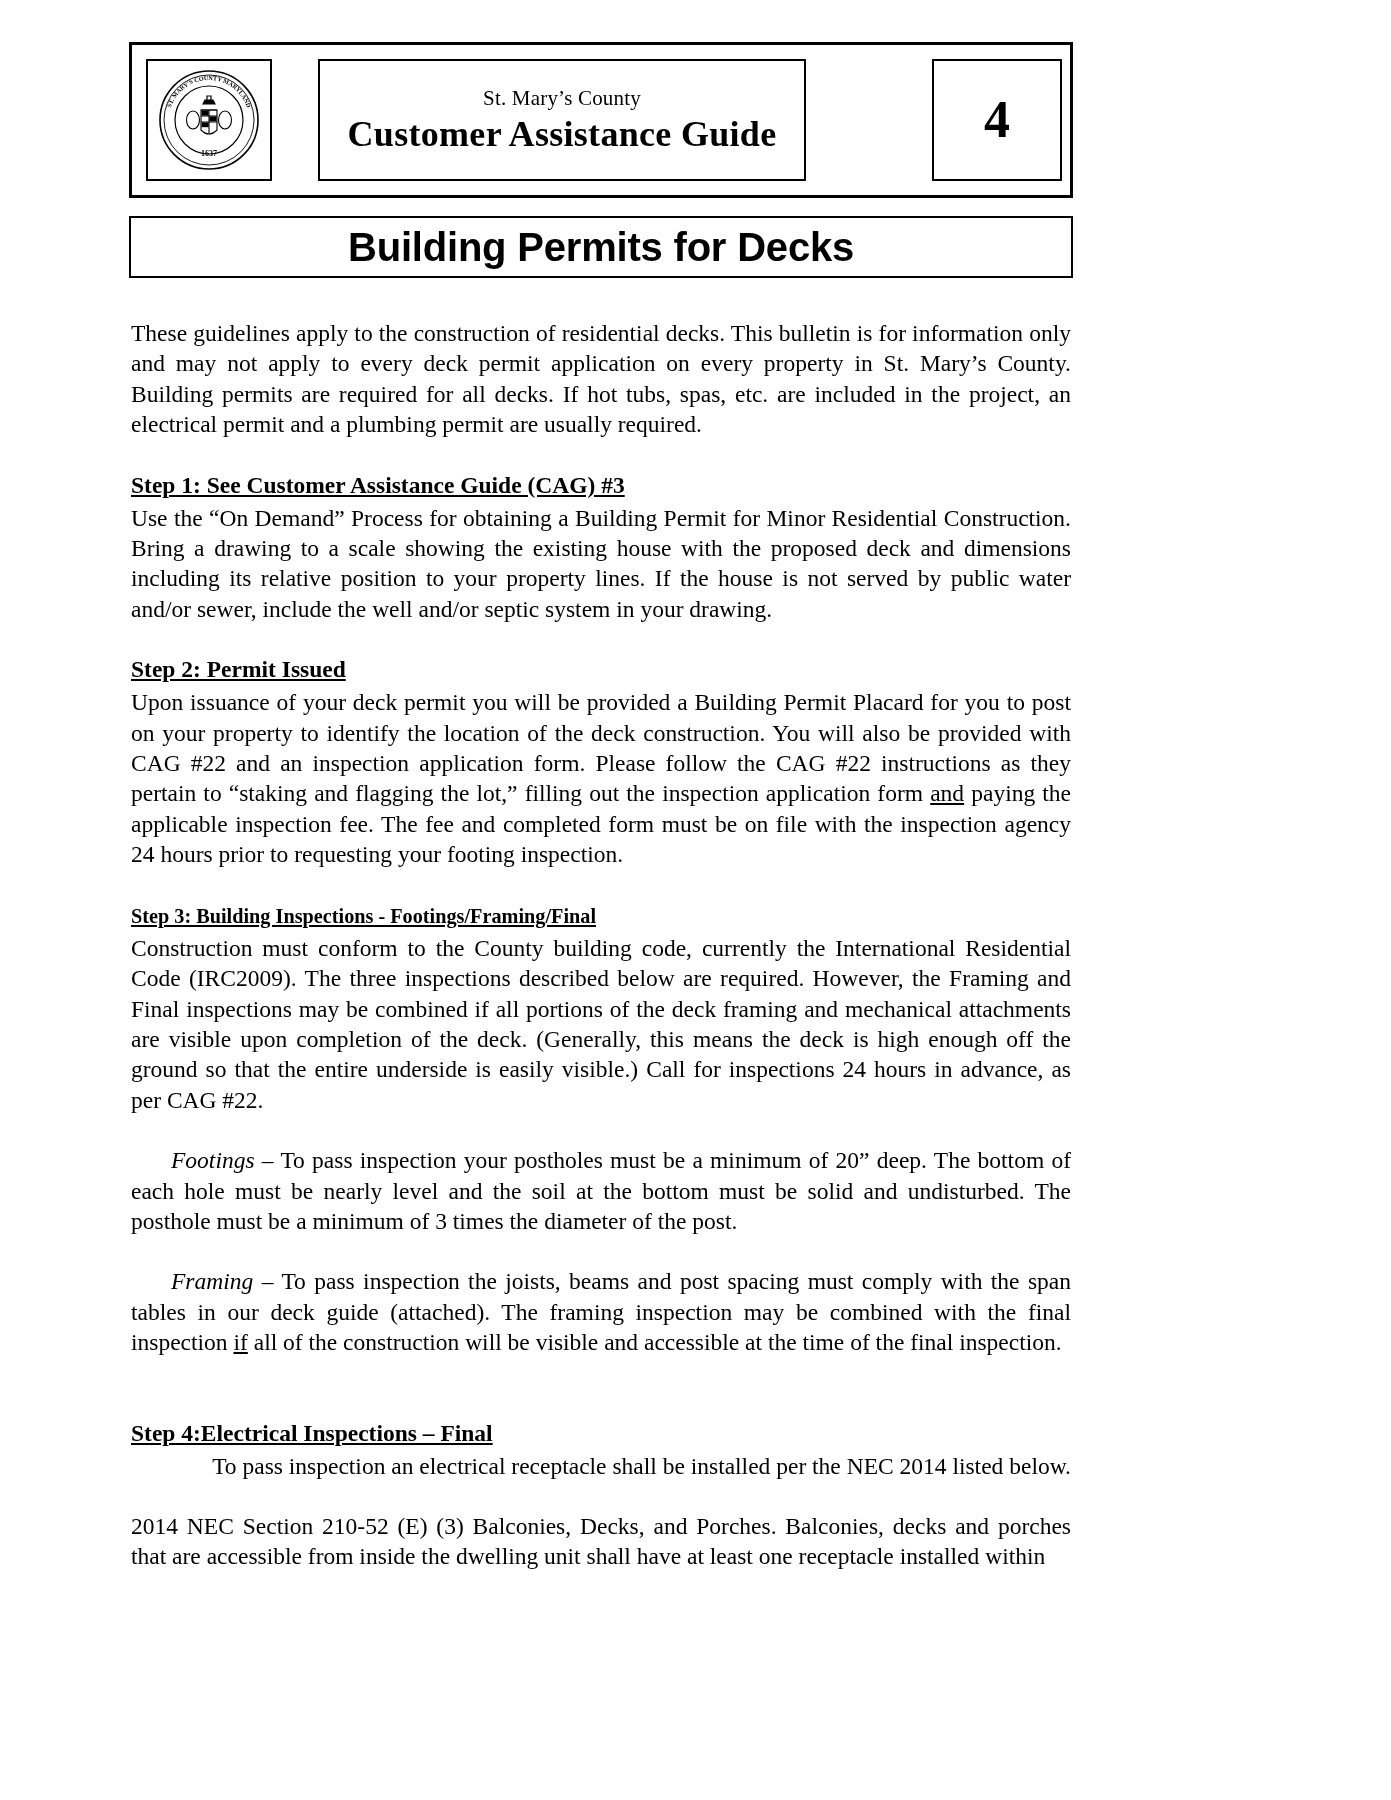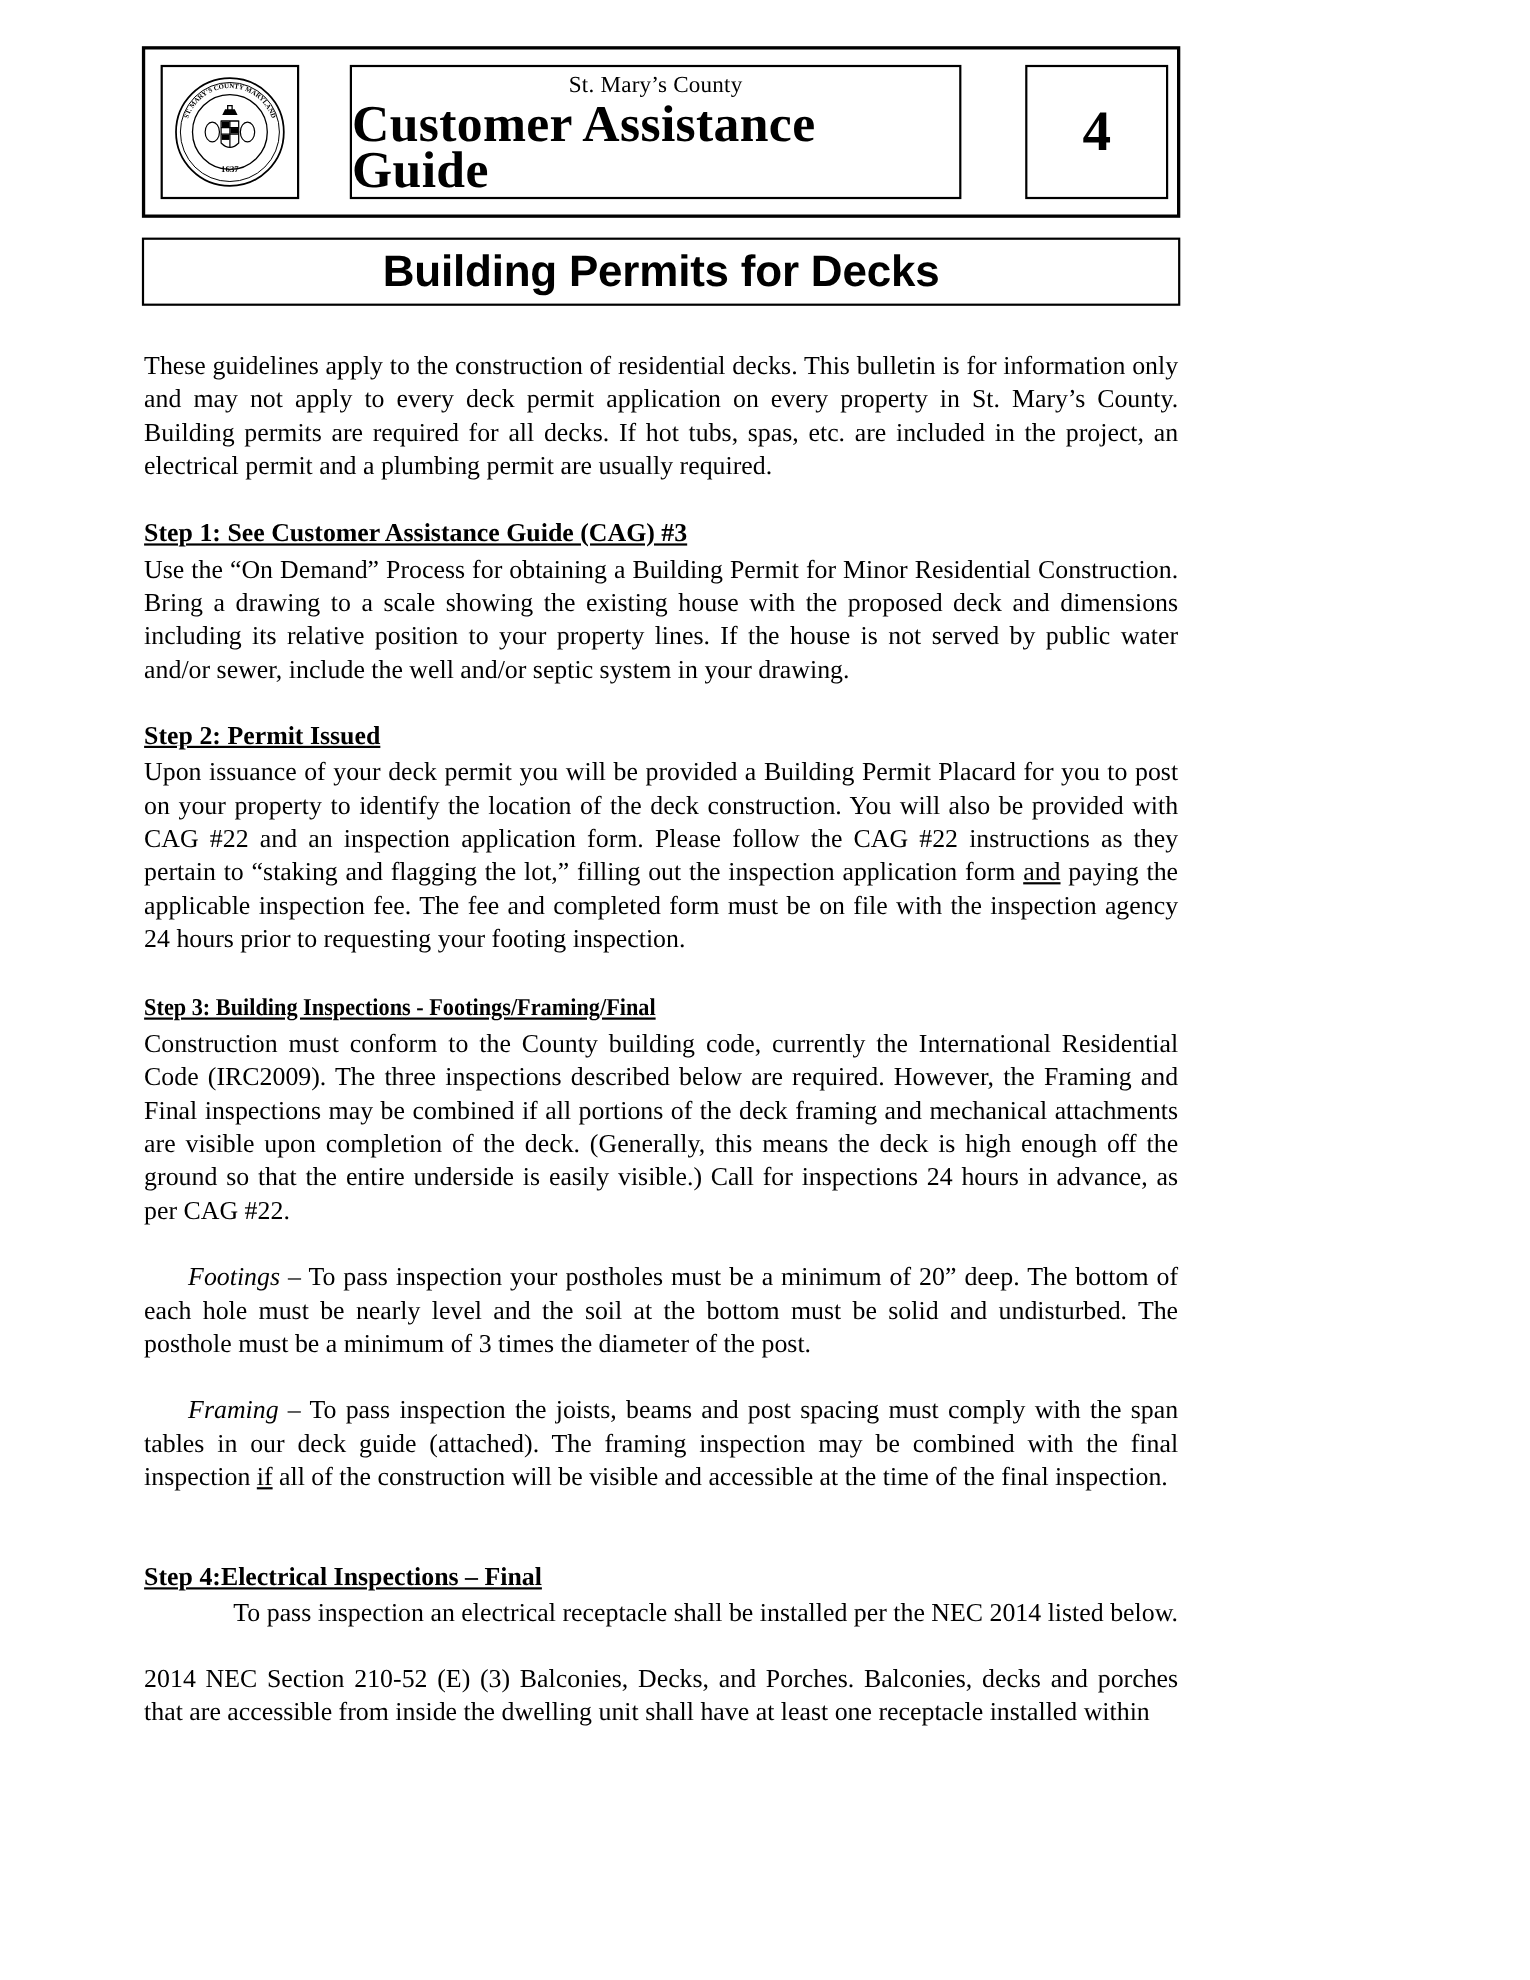--- a/index.html
+++ b/index.html
@@ -55,21 +55,21 @@
     align-items: center;
     justify-content: center;
     background: #fff;
   }
   .seal-box svg { display: block; }
 
   .title-box {
     position: absolute;
     left: 186px;
     top: 14px;
-    width: 556px;
+    width: 488px;
     height: 122px;
     border: 2px solid #000;
     box-sizing: border-box;
     display: flex;
     flex-direction: column;
     align-items: center;
     justify-content: center;
     background: #fff;
   }
   .org-line1 {
@@ -80,21 +80,21 @@
   }
   .org-line2 {
     font-family: "Liberation Serif", "DejaVu Serif", serif;
     font-size: 21px;
     line-height: 27px;
     letter-spacing: 0.2px;
   }
   .cag-title {
     font-family: "Liberation Serif", "DejaVu Serif", serif;
     font-weight: bold;
-    font-size: 47px;
+    font-size: 36px;
     line-height: 42px;
     letter-spacing: 0.3px;
     margin-top: 2px;
   }
 
   .number-box {
     position: absolute;
     left: 800px;
     top: 14px;
     width: 130px;

